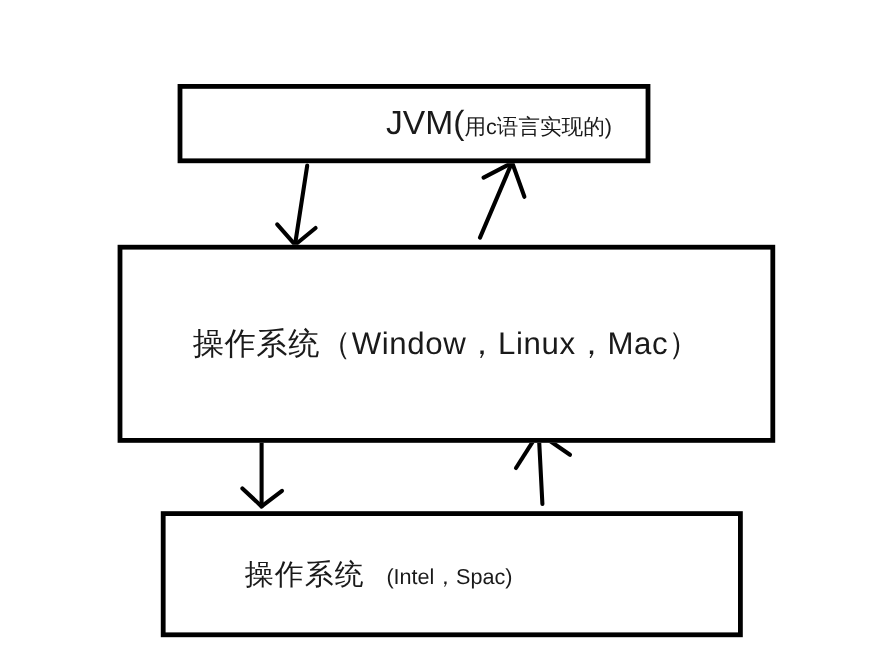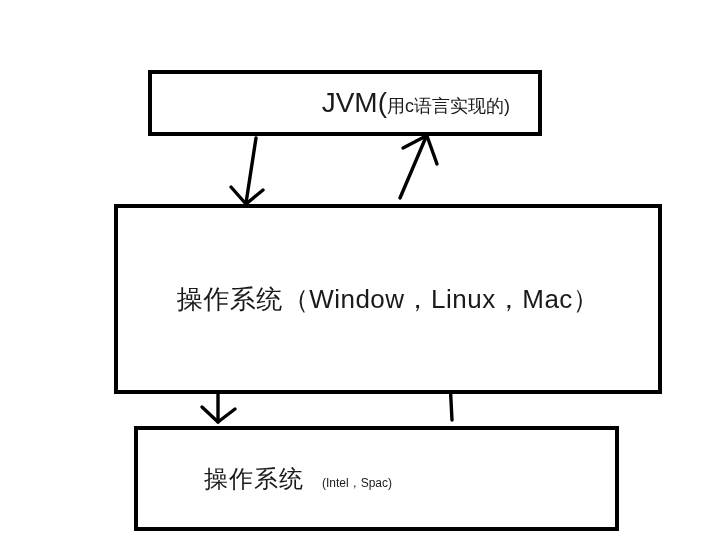--- a/index.html
+++ b/index.html
@@ -52,41 +52,40 @@
   .node-jvm .label-main {
     font-size: 28px;
   }
   .node-jvm .label-sub {
     font-size: 18px;
   }
   .node-os {
     left: 98px;
     top: 204px;
     width: 548px;
-    height: 190px;
+    height: 165px;
     justify-content: center;
-    margin-left: 16px;
   }
   .node-os .label-main {
     font-size: 26px;
     letter-spacing: 0.5px;
   }
   .node-hw {
     left: 134px;
     top: 426px;
     width: 485px;
     height: 105px;
     padding-left: 66px;
   }
   .node-hw .label-main {
     font-size: 24px;
     letter-spacing: 1px;
   }
   .node-hw .label-sub {
-    font-size: 12px;
+    font-size: 18px;
     margin-left: 18px;
   }
 </style>
 </head>
 <body>
 
 <div class="canvas">
 
   <svg class="arrows-layer" viewBox="0 0 728 560" aria-hidden="true">
     <g>

